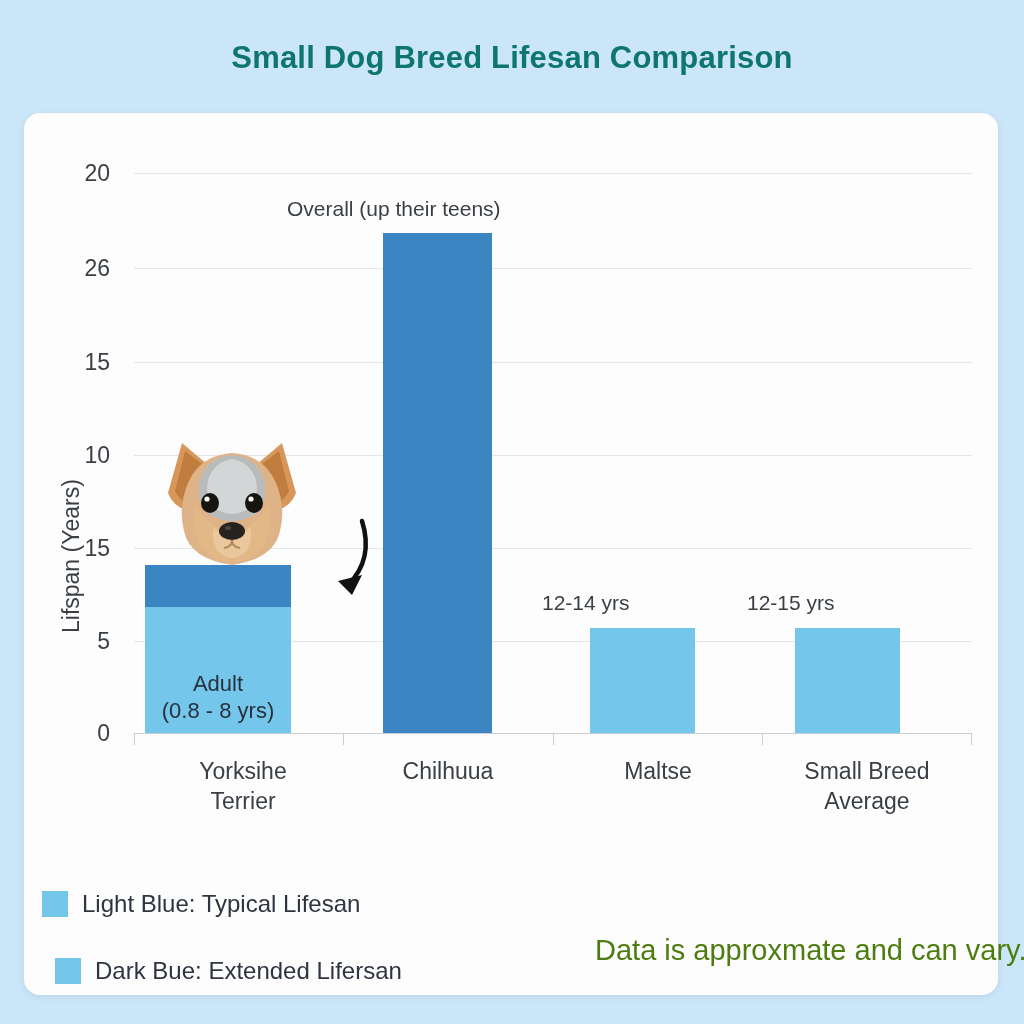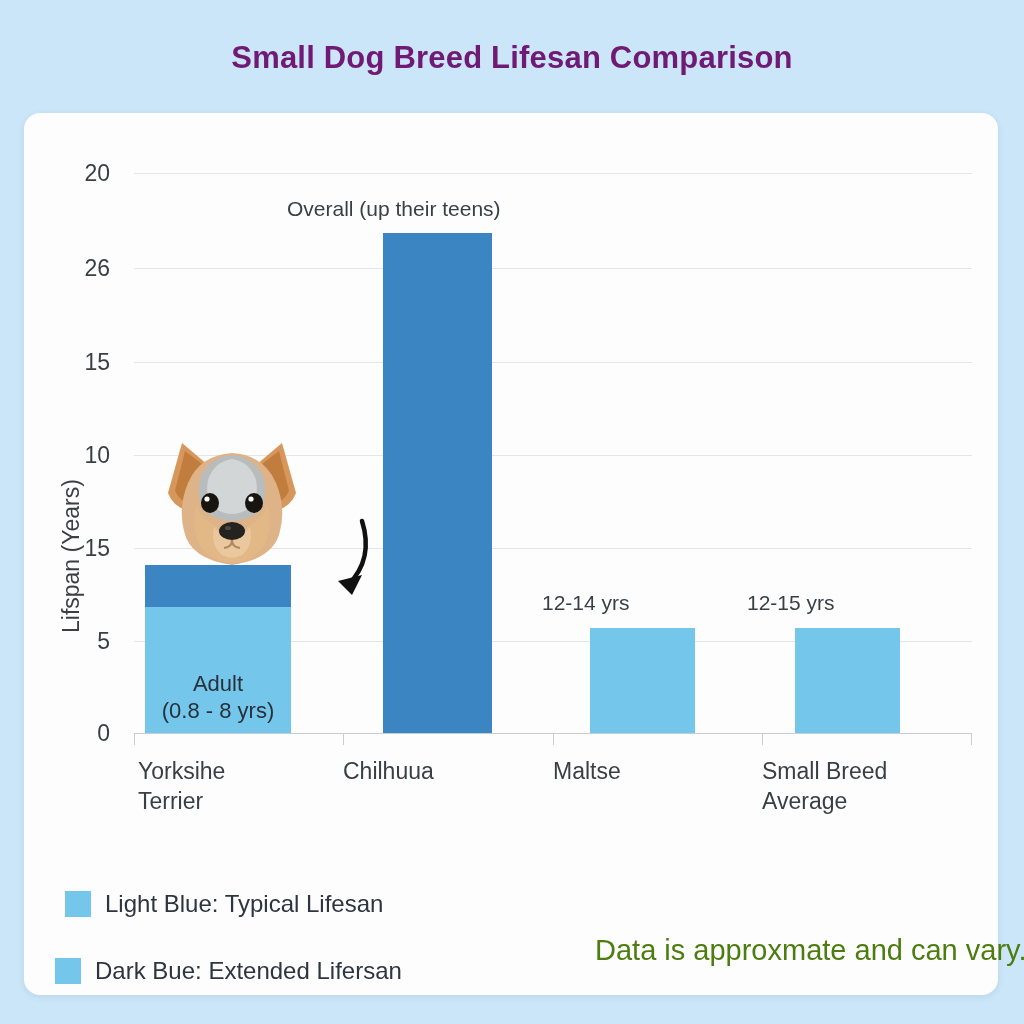--- a/index.html
+++ b/index.html
@@ -21,21 +21,21 @@
     height: 1024px;
   }
   .chart-title {
     position: absolute;
     left: 0;
     top: 40px;
     width: 1024px;
     text-align: center;
     font-size: 31px;
     font-weight: bold;
-    color: #701a75;
+    color: #0f766e;
     letter-spacing: 0.2px;
   }
   .card {
     position: absolute;
     left: 24px;
     top: 113px;
     width: 974px;
     height: 882px;
     background: #fdfdfd;
     border-radius: 16px;
@@ -102,21 +102,21 @@
     color: #27313c;
     text-align: center;
     line-height: 1.22;
     white-space: nowrap;
     margin-top: 8px;
   }
   .xtick-label {
     position: absolute;
     font-size: 23px;
     color: #3a3f46;
-    text-align: left;
+    text-align: center;
     line-height: 1.32;
   }
   .tick-mark {
     position: absolute;
     width: 1px;
     height: 11px;
     background: #c9cdd1;
   }
   
   .legend-row {
@@ -240,21 +240,21 @@
 
         <path d="M80 105 Q80 112 72 113" stroke="#b08a5e" stroke-width="2.2" fill="none"></path>
         <path d="M80 105 Q80 112 88 113" stroke="#b08a5e" stroke-width="2.2" fill="none"></path>
       </svg>
 
       <svg class="arrow-svg" style="left:250px; top:398px;" width="110" height="110" viewBox="0 0 110 110">
         <path d="M88 10 Q100 48 74 74" stroke="#111111" stroke-width="4.5" fill="none" stroke-linecap="round"></path>
         <path d="M78 84 L64 70 L88 64 Z" fill="#111111"></path>
       </svg>
 
-      <div class="legend-row" style="left:41px; top:777px;align-items:center;">
+      <div class="legend-row" style="left:18px; top:777px;align-items:center;">
         <div class="legend-swatch" style="background:#74c6ea;"></div>
         <div class="legend-text">Light Blue: Typical Lifesan</div>
       </div>
       <div class="legend-row" style="left:31px; top:844px;">
         <div class="legend-swatch" style="background:#74c6ea;"></div>
         <div class="legend-text">Dark Bue: Extended Lifersan</div>
       </div>
 
       <div class="footnote" style="left:571px; top:821px;">Data is approxmate and can vary.</div>
 

